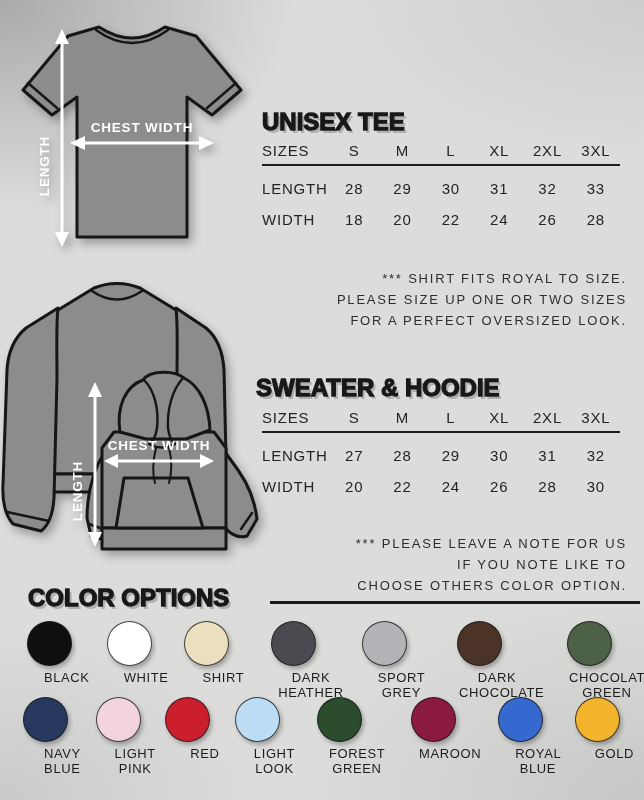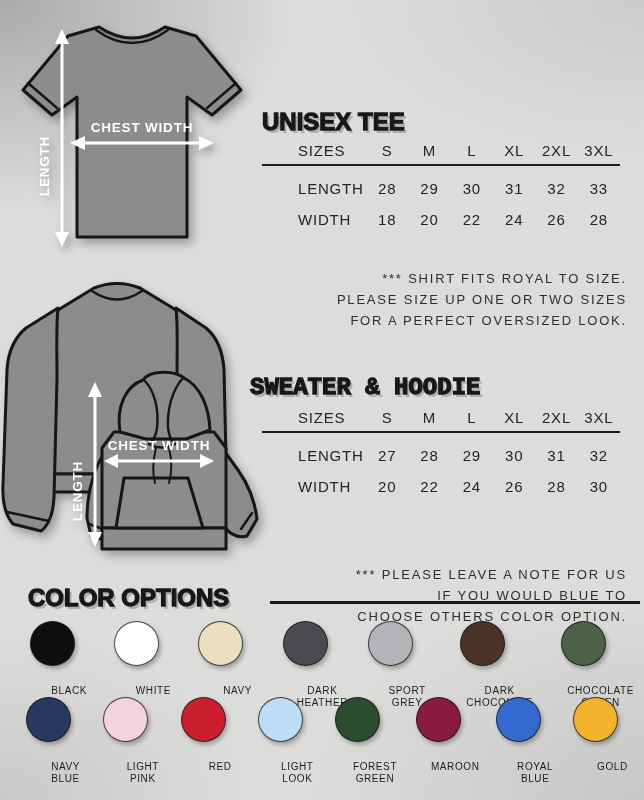--- a/index.html
+++ b/index.html
@@ -22,42 +22,42 @@
   .arrow line{stroke:#ffffff;stroke-width:3;}
   .arrow polygon{fill:#ffffff;}
   .arrow-label{fill:#ffffff;font-weight:bold;font-size:13.5px;letter-spacing:.8px;
     text-anchor:middle;font-family:"Liberation Sans",sans-serif;}
   .h{
     position:absolute;margin:0;font-size:24px;line-height:1;font-weight:900;
     color:#191817;letter-spacing:0px;-webkit-text-stroke:1.3px #191817;
     text-shadow:2.5px 2.5px 0 rgba(40,40,40,.25);white-space:nowrap;
   }
   .tee-title{left:262px;top:110px;}
-  .hoodie-title{left:250px;top:376px;font-family:Liberation Mono, monospace;}
+  .hoodie-title{left:256px;top:376px;}
   .colors-title{left:28px;top:586px;}
   .title-rule{position:absolute;left:270px;top:601px;width:370px;height:3px;background:#1a1a1a;}
   .sizetable{position:absolute;width:358px;font-size:15px;letter-spacing:.8px;color:#242424;}
   .tee-table{left:262px;top:142px;}
   .hoodie-table{left:262px;top:409px;}
-  .tr{display:grid;grid-template-columns:68px repeat(6,1fr);align-items:baseline;margin-left:36px;}
+  .tr{display:grid;grid-template-columns:68px repeat(6,1fr);align-items:baseline;}
   .tr .c{text-align:center;}
   .tr .l{text-align:left;}
   .rule{border-top:2.5px solid #1d1d1d;margin-top:5px;}
   .trow{margin-top:14px;}
   .note{position:absolute;right:17px;text-align:right;font-size:13px;line-height:21px;
     letter-spacing:1.8px;color:#2e2e2e;}
   .note1{top:268px;}
-  .note2{top:564px;margin-left:26px;}
+  .note2{top:533px;margin-left:26px;}
   .swrow{position:absolute;left:10px;width:624px;display:flex;}
   .row1{top:621px;}
   .row2{top:697px;}
   .swatch{flex:1 1 0;display:flex;flex-direction:column;align-items:center;}
   .dot{width:43px;height:43px;border-radius:50%;border:1.5px solid rgba(22,22,22,.8);
     box-shadow:2px 3px 4px rgba(0,0,0,.28);}
-  .clabel{margin-top:19px;font-size:10px;letter-spacing:.6px;line-height:1.15;
+  .clabel{margin-top:5px;font-size:13px;letter-spacing:.6px;line-height:1.15;
     text-align:center;color:#1d1d1d;max-width:76px;padding-left:34px;}
 </style>
 </head>
 <body>
 
 <div class="page">
 
   <svg class="fig fig-tee" width="252" height="242" viewBox="0 0 252 242">
     <path class="garment" d="M62,30 L93,21 Q126,43 159,21 L190,30 L235,84 L206,109 L181,91 L181,231 L71,231 L71,91 L46,109 L17,84 Z"></path>
     <path class="seam" d="M90,24 Q126,50 162,24"></path>
@@ -178,39 +178,39 @@
       <span class="c">22</span>
       <span class="c">24</span>
       <span class="c">26</span>
       <span class="c">28</span>
       <span class="c">30</span>
     </div>
   </div>
 
   <div class="note note2">
     <div>*** PLEASE LEAVE A NOTE FOR US</div>
-    <div>IF YOU WOULD BLUE TO</div>
+    <div>IF YOU NOTE LIKE TO</div>
     <div>CHOOSE OTHERS COLOR OPTION.</div>
   </div>
 
   <h1 class="h colors-title">COLOR OPTIONS</h1>
   <div class="title-rule"></div>
 
   <div class="swrow row1">
     <div class="swatch">
       <span class="dot" style="background: rgb(15, 15, 15);"></span>
       <span class="clabel">BLACK</span>
     </div>
     <div class="swatch">
       <span class="dot" style="background: rgb(255, 255, 255);"></span>
       <span class="clabel">WHITE</span>
     </div>
     <div class="swatch">
       <span class="dot" style="background: rgb(236, 223, 192);"></span>
-      <span class="clabel">NAVY</span>
+      <span class="clabel">SHIRT</span>
     </div>
     <div class="swatch">
       <span class="dot" style="background: rgb(75, 74, 80);"></span>
       <span class="clabel">DARK HEATHER</span>
     </div>
     <div class="swatch">
       <span class="dot" style="background: rgb(182, 179, 184);"></span>
       <span class="clabel">SPORT GREY</span>
     </div>
     <div class="swatch">

